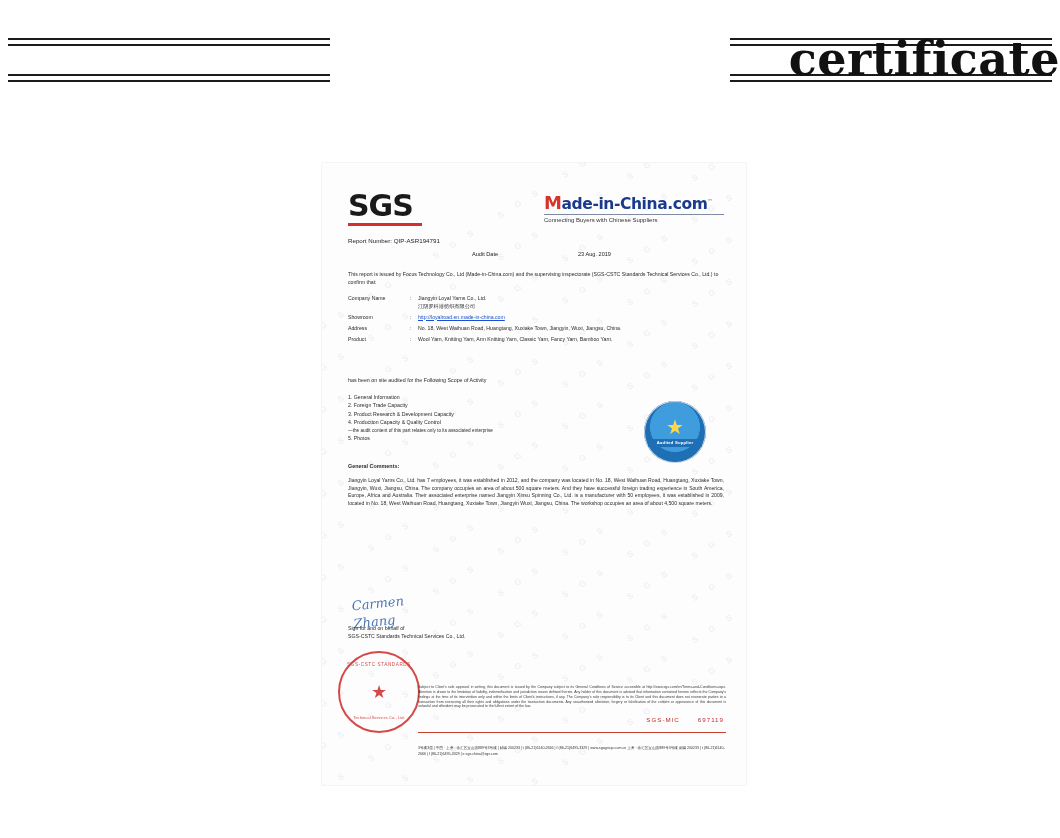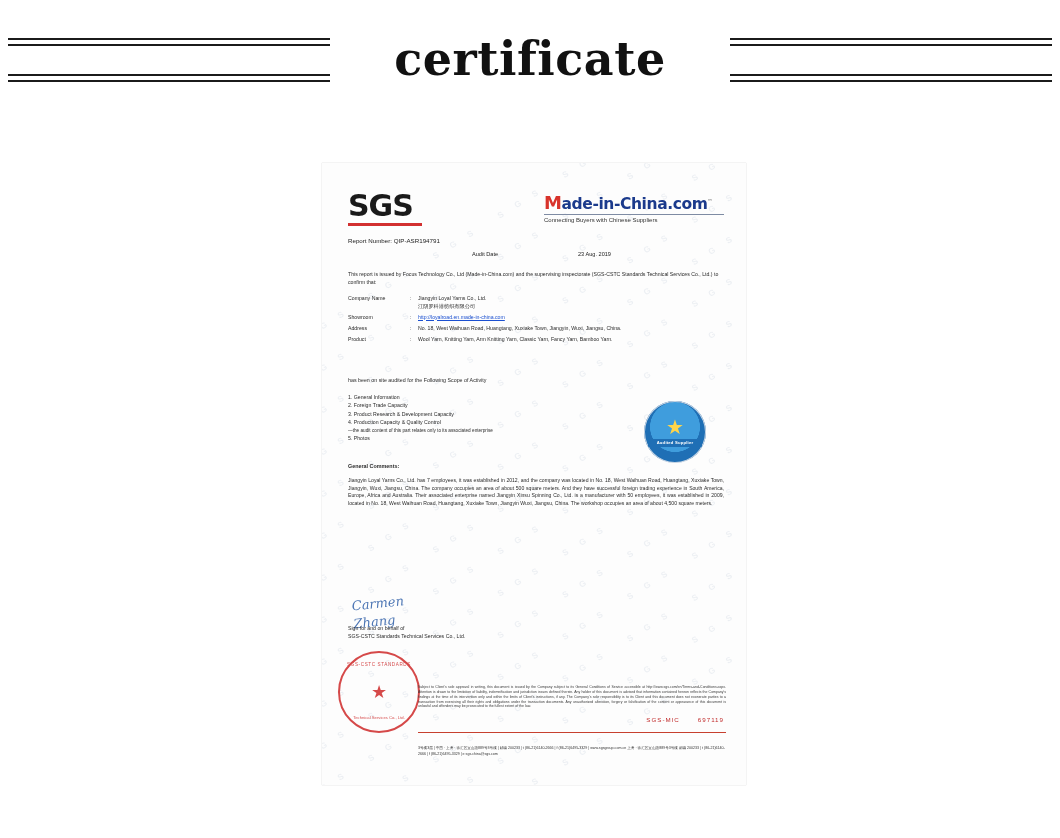--- a/index.html
+++ b/index.html
@@ -32,21 +32,21 @@
   }
   .banner-rule.top-a { top: 38px; }
   .banner-rule.top-b { top: 44px; }
   .banner-rule.bot-a { top: 74px; }
   .banner-rule.bot-b { top: 80px; }
 
   .banner-title {
     position: absolute;
     left: 0; top: 26px;
     width: 1060px;
-    text-align: center;
+    text-align: right;
     font-family: "DejaVu Serif", serif;
     font-size: 46px;
     font-weight: 700;
     letter-spacing: 0.5px;
     color: #111;
     line-height: 66px;
   }
   .banner-title-mask {
     position: absolute;
     top: 30px;

